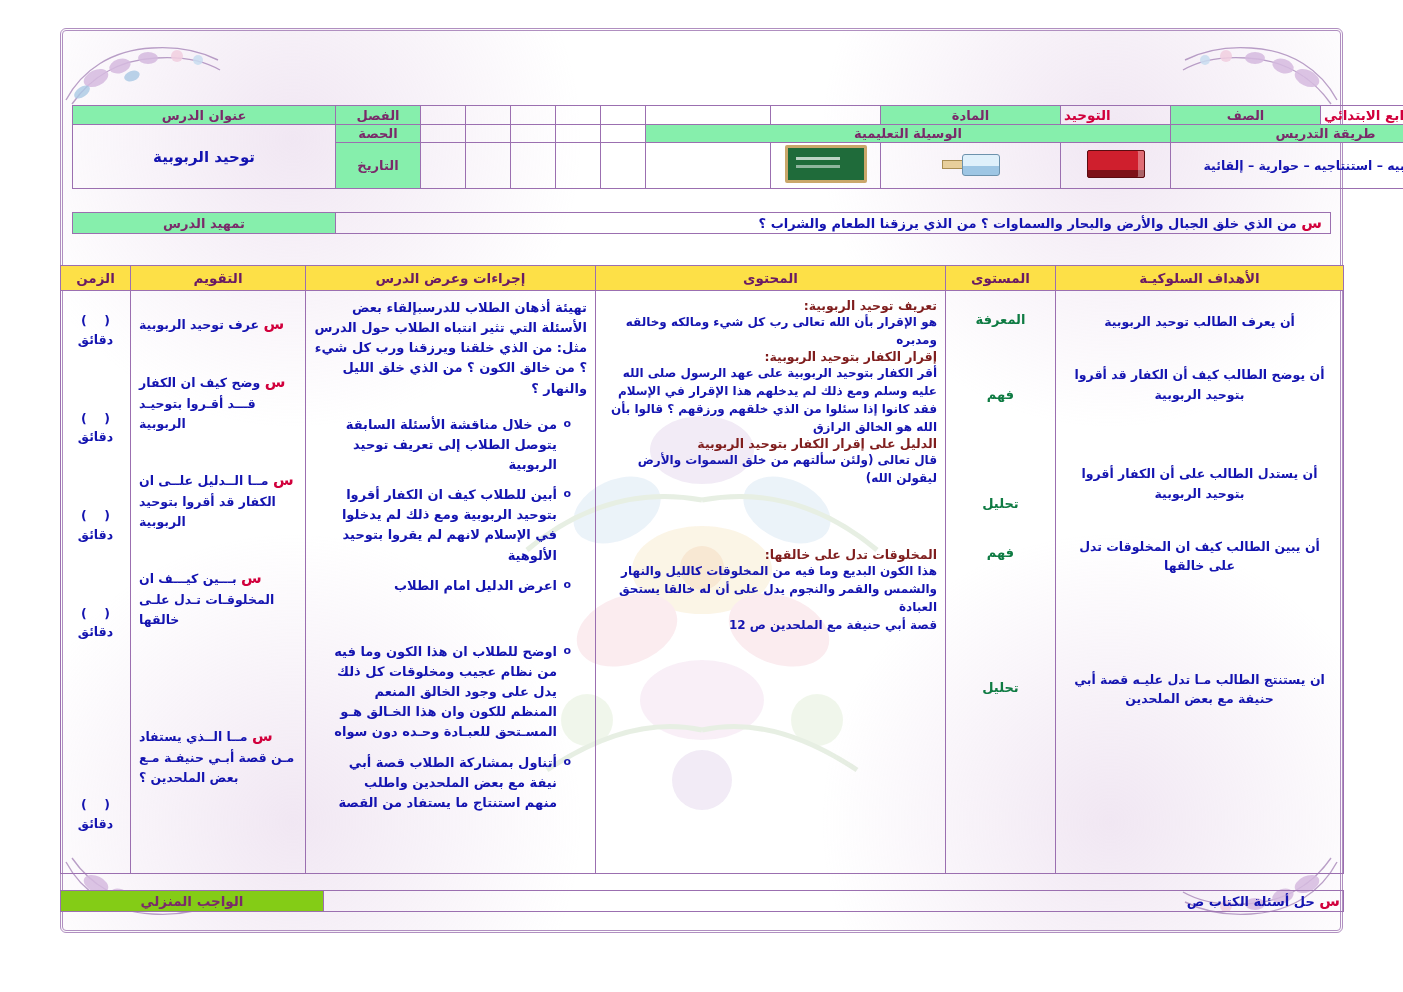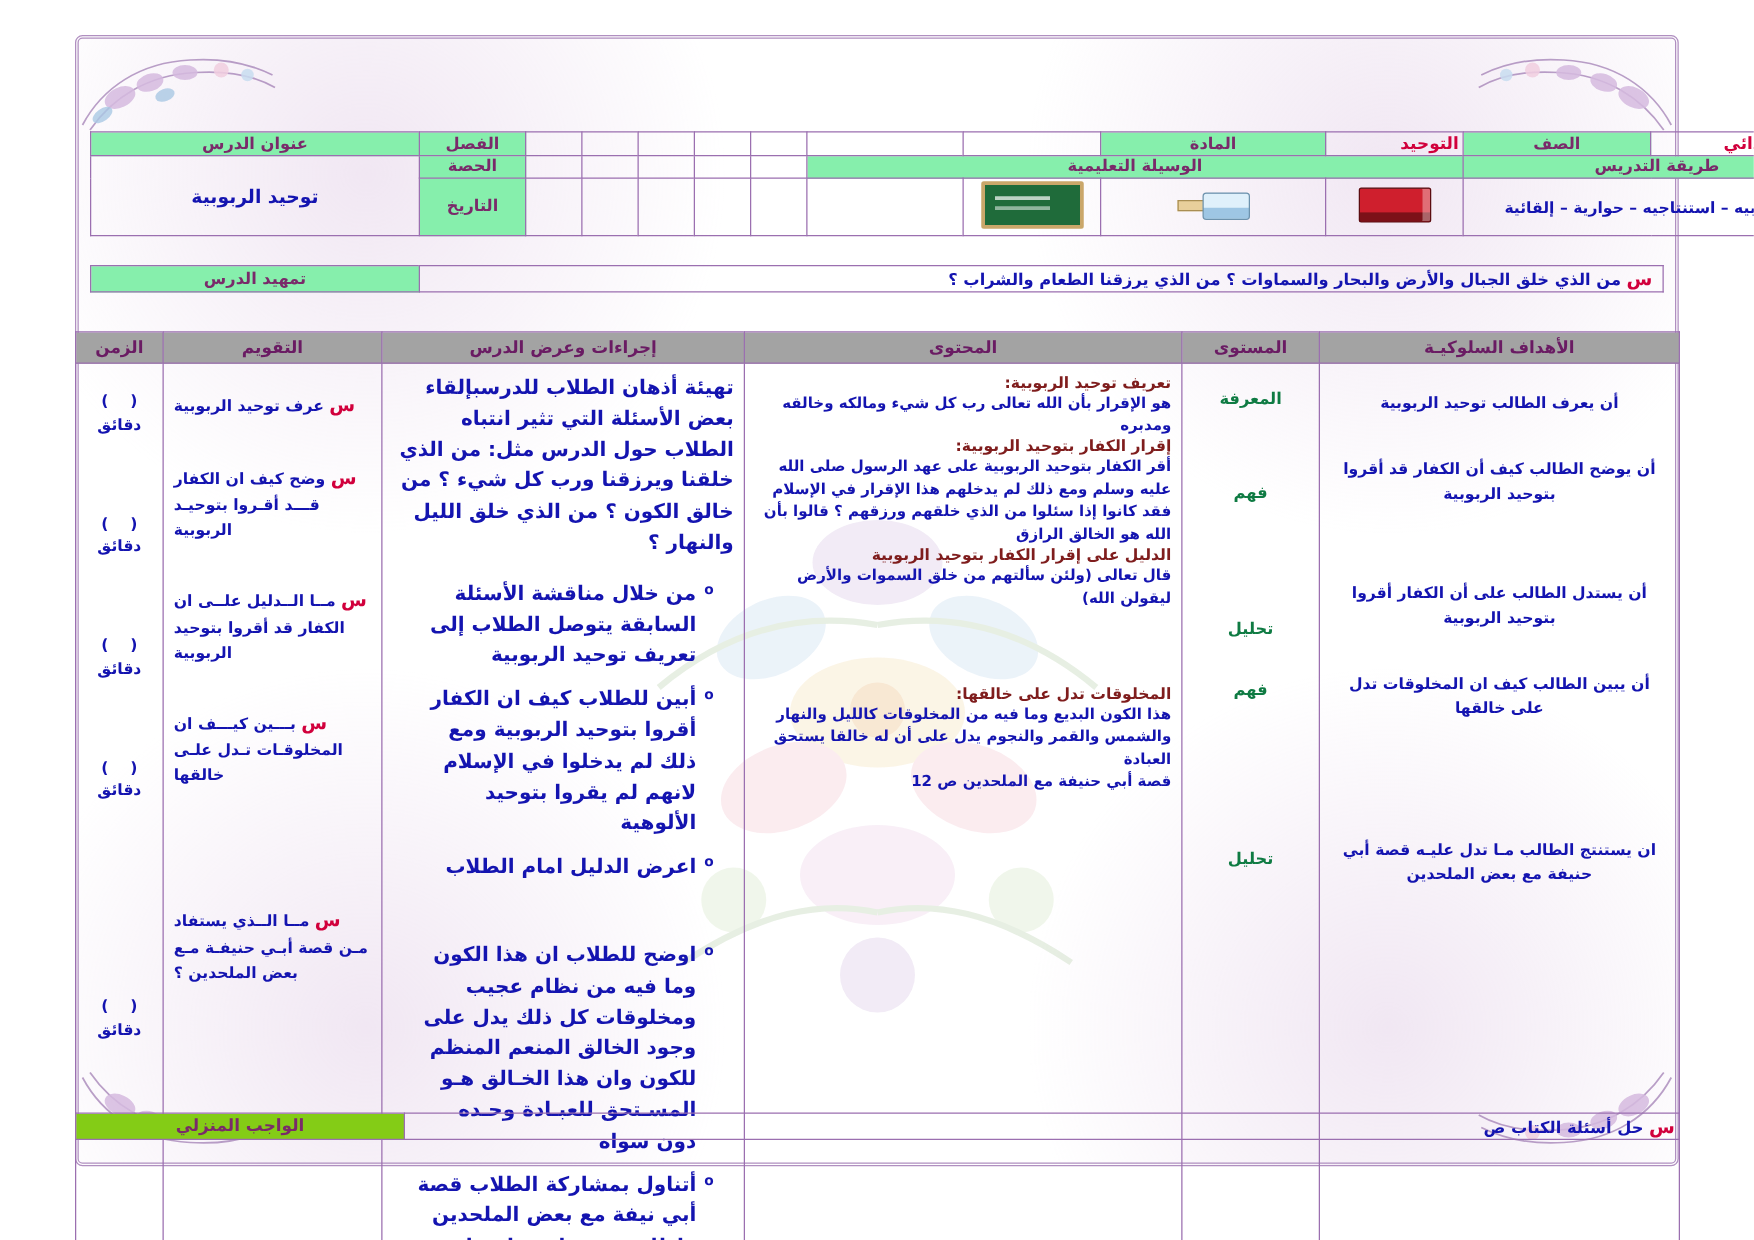--- a/index.html
+++ b/index.html
@@ -72,21 +72,21 @@
     background: transparent;
   }
 
   .label-cell {
     background: #86efac;
     color: #7a2a6a;
     font-weight: bold;
     text-align: center;
     font-size: 13px;
   }
-  .value-cell { text-align: right; }
+  .value-cell { text-align: left; }
 
   .top-table {
     position: absolute;
     left: 72px; top: 105px;
     width: 1258px;
   }
   .red-bold { color: #d1003c; font-weight: bold; font-size: 13.5px; }
   .lesson-title {
     color: #1414b0;
     font-weight: bold;
@@ -163,37 +163,37 @@
     font-size: 15px;
   }
 
   
   .main-table {
     position: absolute;
     left: 60px; top: 265px;
     width: 1283px;
   }
   .main-table th {
-    background: #a3a3a3;
+    background: #fde047;
     color: #6a1b63;
     font-weight: bold;
     font-size: 13.5px;
     height: 22px;
   }
   .main-table td {
     vertical-align: top;
     height: 580px;
   }
   .cell-inner { padding: 6px 5px; }
 
   .obj-text { color: #1414b0; font-size: 12.5px; line-height: 1.55; text-align: center; font-weight: bold;}
   .level-text { color: #0f7b43; font-size: 13px; text-align: center; font-weight: bold; }
   .content-text { color: #1414b0; font-size: 12px; line-height: 1.5; text-align: right; font-weight: bold;}
   .content-head { color: #7f1d1d; font-weight: bold; font-size: 12.5px; }
-  .proc-text { color: #1414b0; font-size: 16px; line-height: 1.55; text-align: right; font-weight: bold;}
+  .proc-text { color: #1414b0; font-size: 13px; line-height: 1.55; text-align: right; font-weight: bold;}
   .eval-text { color: #1414b0; font-size: 12.5px; line-height: 1.6; text-align: left; font-weight: bold;}
   .time-text { color: #1414b0; font-size: 12.5px; line-height: 1.5; text-align: center; font-weight: bold;}
 
   .spacer-sm { height: 14px; }
   .spacer-md { height: 34px; }
   .spacer-lg { height: 60px; }
 
   ul.proc-list { list-style: none; margin: 16px; padding: 0; }
   ul.proc-list li {
     position: relative;

